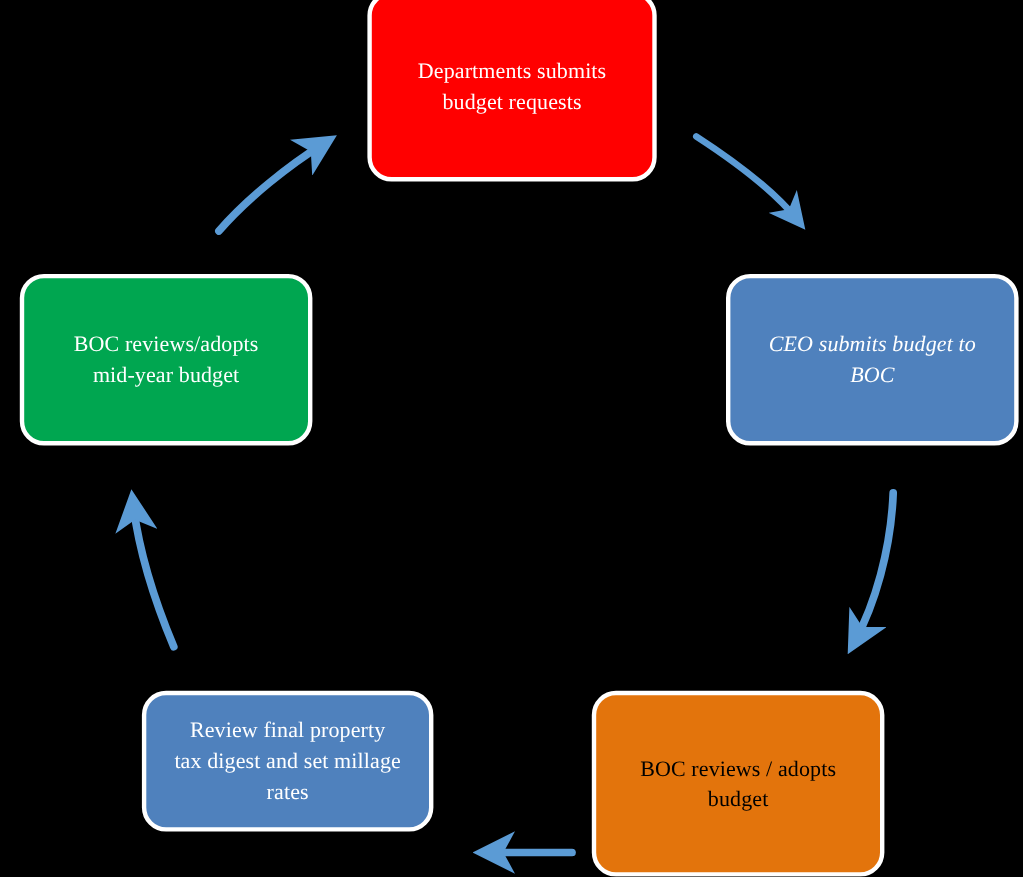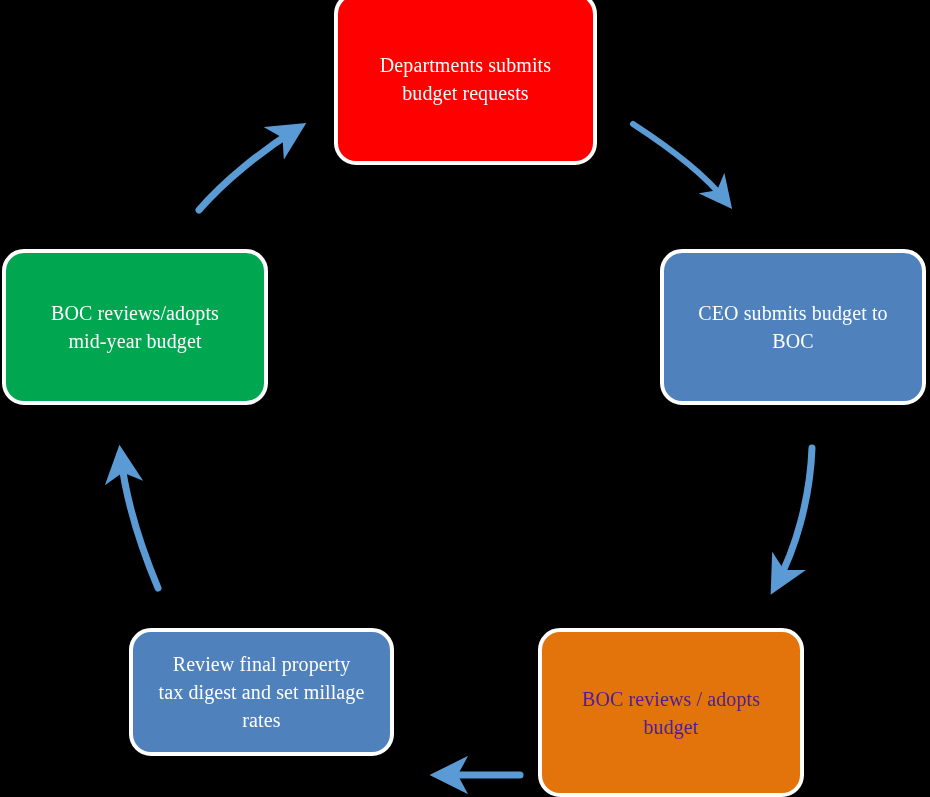--- a/index.html
+++ b/index.html
@@ -65,34 +65,34 @@
     <path d="M520,775 L443,775" fill="none" stroke="#5B9BD5" stroke-width="7" stroke-linecap="round" marker-end="url(#ah)"></path>
 
     <path d="M158,588 C140,545 126,500 121,458" fill="none" stroke="#5B9BD5" stroke-width="7" stroke-linecap="round" marker-end="url(#ah)"></path>
   </svg>
 
   <div class="node" id="n0" style="left: 334px; top: -8px; width: 263px; height: 173px; background: rgb(255, 0, 0); border-color: rgb(255, 255, 255); color: rgb(255, 255, 255);">
     <span class="node-label">Departments submits
 budget requests</span>
   </div>
 
-  <div class="node" id="n1" style="left: 660px; top: 249px; width: 266px; height: 156px; background: rgb(79, 129, 189); border-color: rgb(255, 255, 255); color: rgb(255, 255, 255);">
+  <div class="node" id="n1" style="left: 660px; top: 249px; width: 266px; height: 156px; background: rgb(79, 129, 189); border-color: rgb(255, 255, 255); color: rgb(255, 255, 255); font-style: italic;">
     <span class="node-label">CEO submits budget to
 BOC</span>
   </div>
 
-  <div class="node" id="n2" style="left: 538px; top: 628px; width: 266px; height: 169px; background: rgb(227, 116, 12); border-color: rgb(255, 255, 255); color: #4c1d95;">
+  <div class="node" id="n2" style="left: 538px; top: 628px; width: 266px; height: 169px; background: rgb(227, 116, 12); border-color: rgb(255, 255, 255); color: #000000;">
     <span class="node-label">BOC reviews / adopts
 budget</span>
   </div>
 
   <div class="node" id="n3" style="left: 129px; top: 628px; width: 265px; height: 128px; background: rgb(79, 129, 189); border-color: rgb(255, 255, 255); color: rgb(255, 255, 255);">
     <span class="node-label">Review final property
 tax digest and set millage
 rates</span>
   </div>
 
-  <div class="node" id="n4" style="left: 2px; top: 249px; width: 266px; height: 156px; background: rgb(0, 166, 80); border-color: rgb(255, 255, 255); color: rgb(255, 255, 255);">
+  <div class="node" id="n4" style="left: 18px; top: 249px; width: 266px; height: 156px; background: rgb(0, 166, 80); border-color: rgb(255, 255, 255); color: rgb(255, 255, 255);">
     <span class="node-label">BOC reviews/adopts
 mid-year budget</span>
   </div>
 
 </div>
 
 </body></html>

